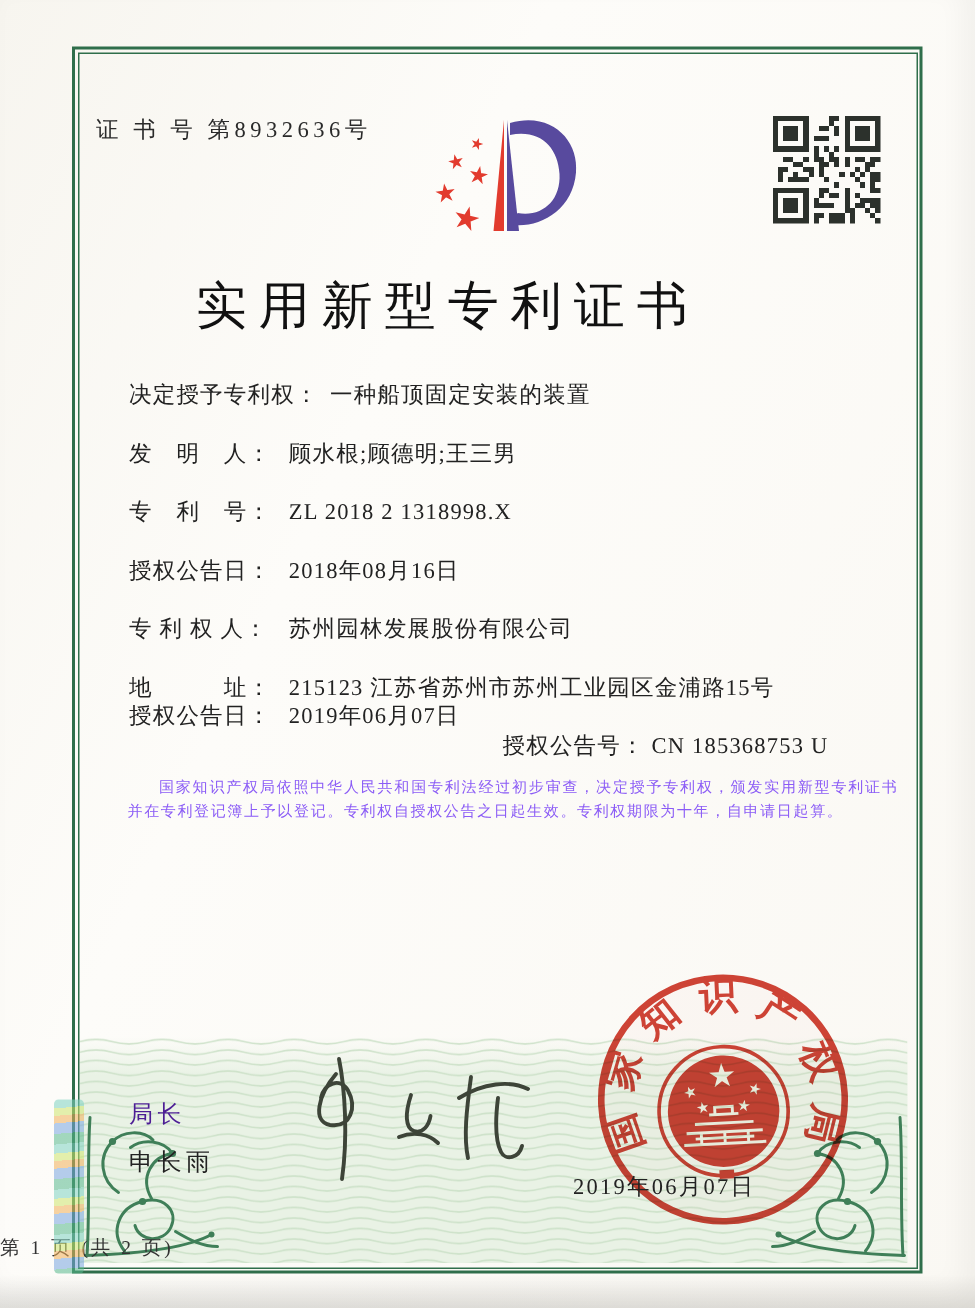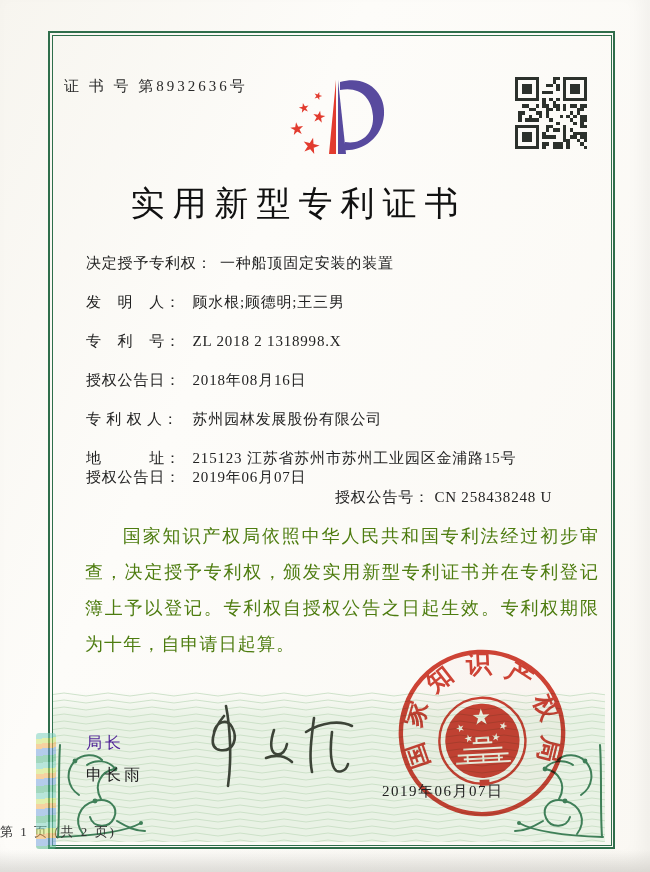--- a/index.html
+++ b/index.html
@@ -38,22 +38,22 @@
   .logo{position:absolute;left:256px;top:68px;width:135px;height:110px;z-index:2;}
   .qr{position:absolute;left:515px;top:77px;width:72px;height:72px;z-index:2;}
   .title{position:absolute;left:0;top:181px;width:597px;text-align:center;
     font-size:34px;letter-spacing:8px;font-weight:500;color:#111;z-index:2;}
   
   .field{position:absolute;left:86px;font-size:15px;white-space:nowrap;letter-spacing:.8px;color:#222;z-index:2;}
   .flabel{display:inline-block;min-width:99px;}
   .fvalue{margin-left:3px;}
   .grant-no{position:absolute;left:335px;top:488px;font-size:15px;letter-spacing:.8px;white-space:nowrap;color:#222;z-index:2;}
   
-  .paras{position:absolute;left:85px;top:518px;width:514px;font-size:18px;line-height:36px;
-    letter-spacing:1.1px;text-align:justify;color:#4d7c0f;z-index:2;}
+  .paras{position:absolute;left:85px;top:518px;width:514px;font-size:10px;line-height:16px;
+    letter-spacing:1.1px;text-align:justify;color:#8b5cf6;z-index:2;}
   .paras p{margin:0;text-indent:2.1em;}
   
   .director-title{position:absolute;left:86px;top:733px;font-size:16px;letter-spacing:3px;z-index:3;color:#4c1d95;}
   .director-name{position:absolute;left:86px;top:765px;font-size:16px;letter-spacing:3px;z-index:3;color:#222;text-align:right;}
   .signature{position:absolute;left:190px;top:696px;width:168px;height:102px;z-index:3;}
   .seal{position:absolute;left:394px;top:645px;width:176px;height:176px;z-index:4;
     mix-blend-mode:multiply;opacity:.95;transform:rotate(-3deg);}
   .seal-date{position:absolute;left:382px;top:782px;font-size:15px;letter-spacing:1.5px;color:#222;z-index:5;}
   .flourish{position:absolute;top:737px;width:104px;height:104px;z-index:2;}
   .flourish.right{left:503px;}
@@ -365,21 +365,21 @@
 <div class="field" style="top:449px">
   <span class="flabel">地　　　址：</span>
   <span class="fvalue">215123 江苏省苏州市苏州工业园区金浦路15号</span>
 </div>
 <div class="field" style="top:468px">
   <span class="flabel">授权公告日：</span>
   <span class="fvalue">2019年06月07日</span>
 </div>
 <div class="grant-no">
   <span>授权公告号：</span>
-  <span>CN 258438248 U</span>
+  <span>CN 185368753 U</span>
 </div>
 
 <div class="paras">
   <p>国家知识产权局依照中华人民共和国专利法经过初步审查，决定授予专利权，颁发实用新型专利证书并在专利登记簿上予以登记。专利权自授权公告之日起生效。专利权期限为十年，自申请日起算。</p>
 </div>
 
 <div class="director-title">局长</div>
 <div class="director-name">申长雨</div>
 
 <svg class="signature" viewBox="0 0 168 102">

